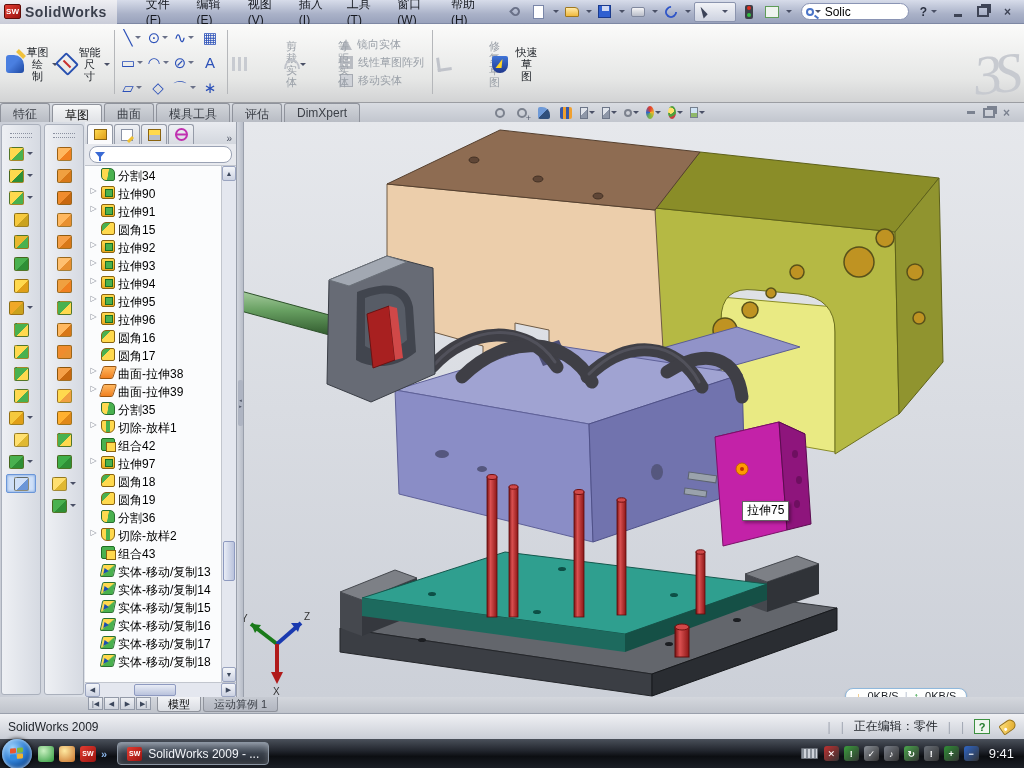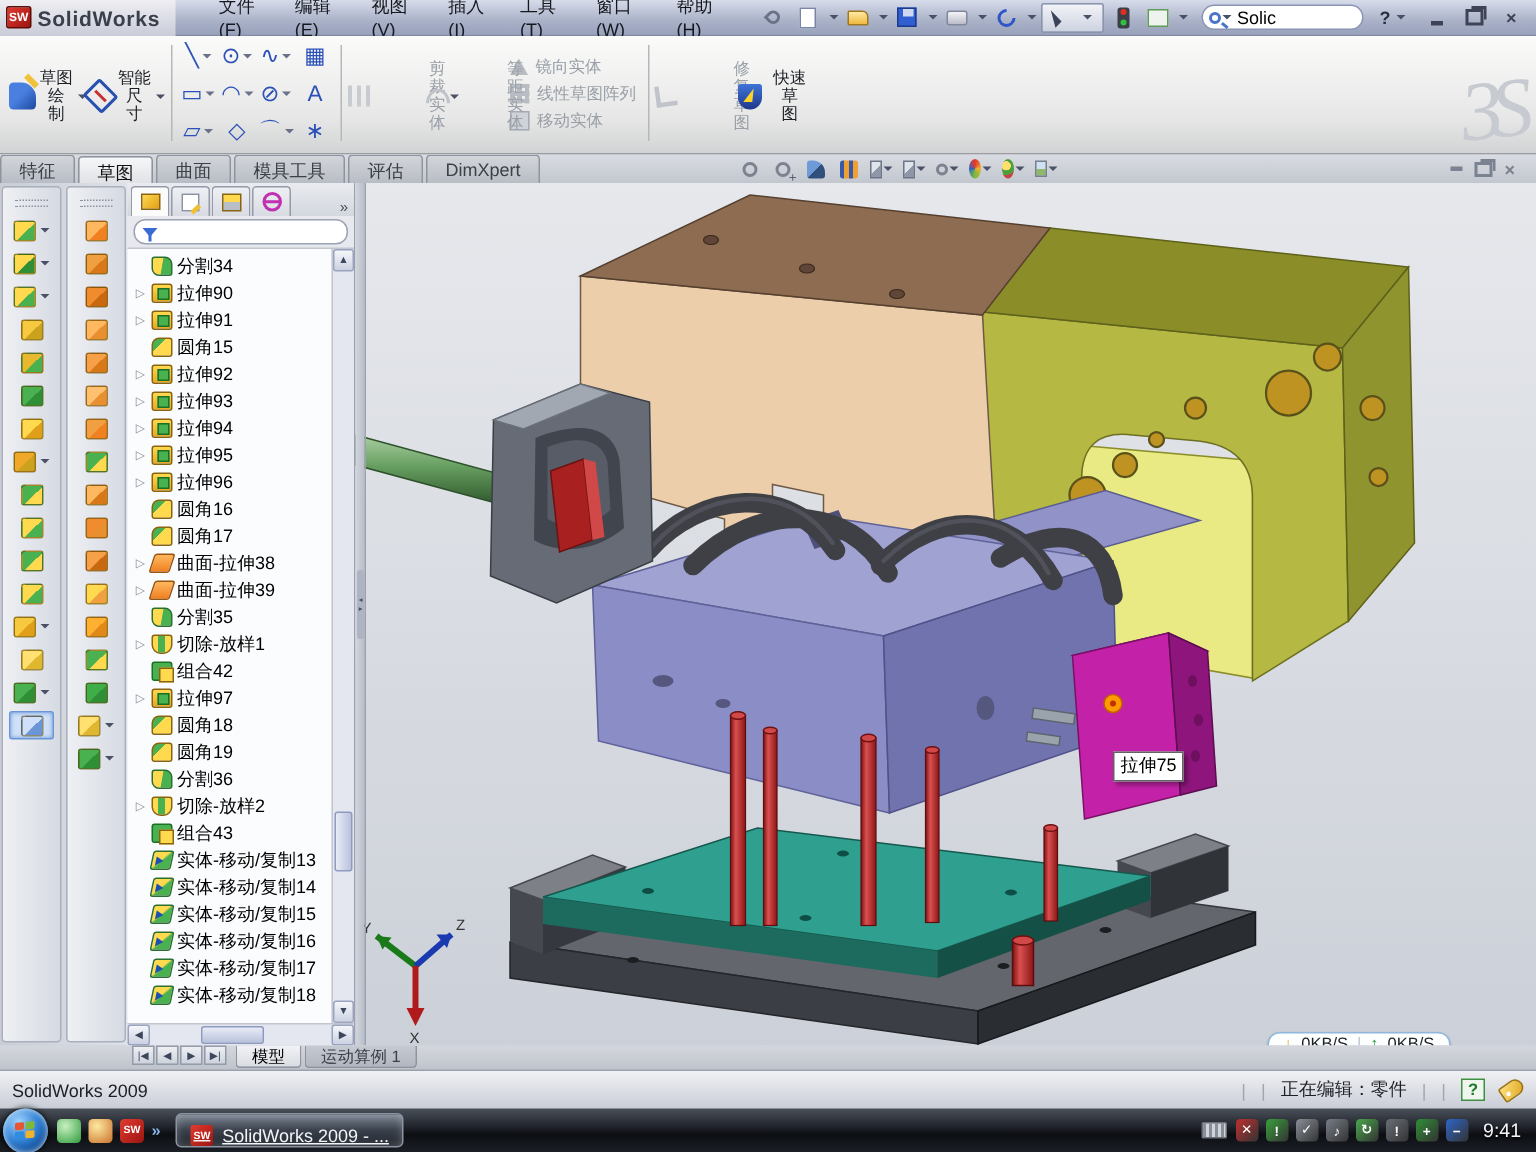--- a/index.html
+++ b/index.html
@@ -128,21 +128,21 @@
   .m-conf { width:13px; height:12px; background:linear-gradient(#ffd94e 50%,#b8bdc8 50%); border:1px solid #8a6410; }
   .m-dimx { width:13px; height:13px; border:2px solid #c030b0; border-radius:50%; position:relative; }
   .m-dimx:after { content:""; position:absolute; left:3.5px; top:-1px; width:2px; height:11px; background:#c030b0; box-shadow:0 0 0 0; transform:rotate(90deg); }
   .mchev { margin-left:auto; margin-right:4px; color:#4a5060; font-size:10px; }
   .filterrow { height:22px; padding:2px 4px; background:#e7e9ee; border-bottom:1px solid #c2c6ce; }
   .filterbox { height:17px; background:#fff; border:1px solid #9aa2b4; border-radius:8px; display:flex; align-items:center; padding-left:5px; }
   .i-funnel { width:0; height:0; border-left:5px solid transparent; border-right:5px solid transparent; border-top:6px solid #3a6ad4; position:relative; }
   .i-funnel:after { content:""; position:absolute; left:-1px; top:-6px; width:2px; height:9px; background:#3a6ad4; }
   #treescroll { flex:1; display:flex; background:#fbfcfd; overflow:hidden; }
   #treelist { flex:1; padding:2px 0 0 4px; overflow:hidden; }
-  .trow { height:18px; display:flex; align-items:center; gap:3px; white-space:nowrap; color:#000; }
+  .trow { height:18px; display:flex; align-items:flex-start; gap:3px; white-space:nowrap; color:#000; }
   .texp { width:9px; font-size:8px; color:#8a8f9a; text-align:center; flex:none; }
   .ti { width:14px; height:13px; flex:none; position:relative; border-radius:2px; }
   .ti-extrude { background:linear-gradient(#ffd94e,#e8a820); border:1px solid #8a6410; }
   .ti-extrude:after { content:""; position:absolute; left:3px; top:2px; width:6px; height:6px; background:#49b14f; border:1px solid #1d6f24; }
   .ti-fillet { background:linear-gradient(135deg,#49b14f 35%,#ffd94e 36%); border:1px solid #8a6410; border-radius:5px 2px 2px 2px; }
   .ti-split { background:linear-gradient(100deg,#ffd94e 48%,#49b14f 52%); border:1px solid #2a7030; border-radius:2px 5px 2px 5px; }
   .ti-surfext { background:linear-gradient(#ffb860,#f08020); border:1px solid #9a5510; transform:skewX(-18deg); }
   .ti-cutloft { background:linear-gradient(90deg,#ffd94e 30%,#49b14f 30% 65%,#ffd94e 65%); border:1px solid #8a6410; border-radius:2px 2px 6px 6px; }
   .ti-combine { background:#49b14f; border:1px solid #1d6f24; }
   .ti-combine:after { content:""; position:absolute; right:-2px; bottom:-2px; width:8px; height:8px; background:#ffd94e; border:1px solid #8a6410; }
@@ -195,23 +195,23 @@
   
   #taskbar { position:absolute; left:0; top:739px; width:1024px; height:29px;
     background:linear-gradient(#4a505a,#22262e 40%,#0c0e12 60%,#1b1f26); display:flex; align-items:center; }
   .orb { width:30px; height:30px; border-radius:50%; margin:0 6px 0 2px; position:relative; flex:none;
     background:radial-gradient(circle at 35% 30%,#9fd4ff,#2f7fd4 45%,#0a3f86 80%); box-shadow:inset 0 0 4px #dff2ff,0 0 4px #000; }
   .flag { position:absolute; left:8px; top:9px; width:13px; height:11px; display:grid; grid-template-columns:1fr 1fr; gap:1px; transform:skewY(-6deg); }
   .flag i { border-radius:1px; }
   .ql { display:flex; align-items:center; gap:5px; margin-right:10px; }
   .qlic { width:16px; height:16px; border-radius:3px; }
   .chev { color:#8ab4e8; font-size:11px; font-weight:bold; }
-  .task { height:23px; min-width:150px; max-width:190px; display:flex; align-items:flex-end; gap:6px; padding:0 9px;
+  .task { height:23px; min-width:150px; max-width:190px; display:flex; align-items:center; gap:6px; padding:0 9px;
     margin-right:6px; border-radius:4px; border:1px solid #5c646e; color:#f2f4f8; font-size:12px;
-    background:linear-gradient(#565e6a,#2a2f38 50%,#181c22); overflow:hidden; white-space:nowrap;text-decoration:underline; }
+    background:linear-gradient(#565e6a,#2a2f38 50%,#181c22); overflow:hidden; white-space:nowrap; }
   .task.active { background:linear-gradient(#7c8694,#3a414c 50%,#232830); border-color:#8b95a2; box-shadow:inset 0 0 6px rgba(255,255,255,.25); }
   .task .tic { width:15px; height:14px; flex:none; border-radius:2px; }
   .tic-sw { background:linear-gradient(135deg,#e23b30,#9c1410); color:#fff; font-size:7px; font-weight:bold; display:flex; align-items:center; justify-content:center; }
   .tic-paint { background:linear-gradient(135deg,#d8d0c4,#9a938a); position:relative; }
   .tic-paint:after { content:""; position:absolute; left:3px; top:3px; width:5px; height:8px; background:#c03828; border-radius:1px; box-shadow:4px -1px 0 #3868c0; }
   .tray { margin-left:auto; display:flex; align-items:center; gap:6px; padding-right:10px; }
   .kbd { width:17px; height:11px; background:#cfd3da; border:1px solid #6a7078; border-radius:1px;
     background-image:repeating-linear-gradient(90deg,#888f98 0 2px,transparent 2px 4px); }
   .trayic { width:15px; height:15px; border-radius:3px; display:flex; align-items:center; justify-content:center;
     font-size:9px; color:#fff; font-weight:bold; }

